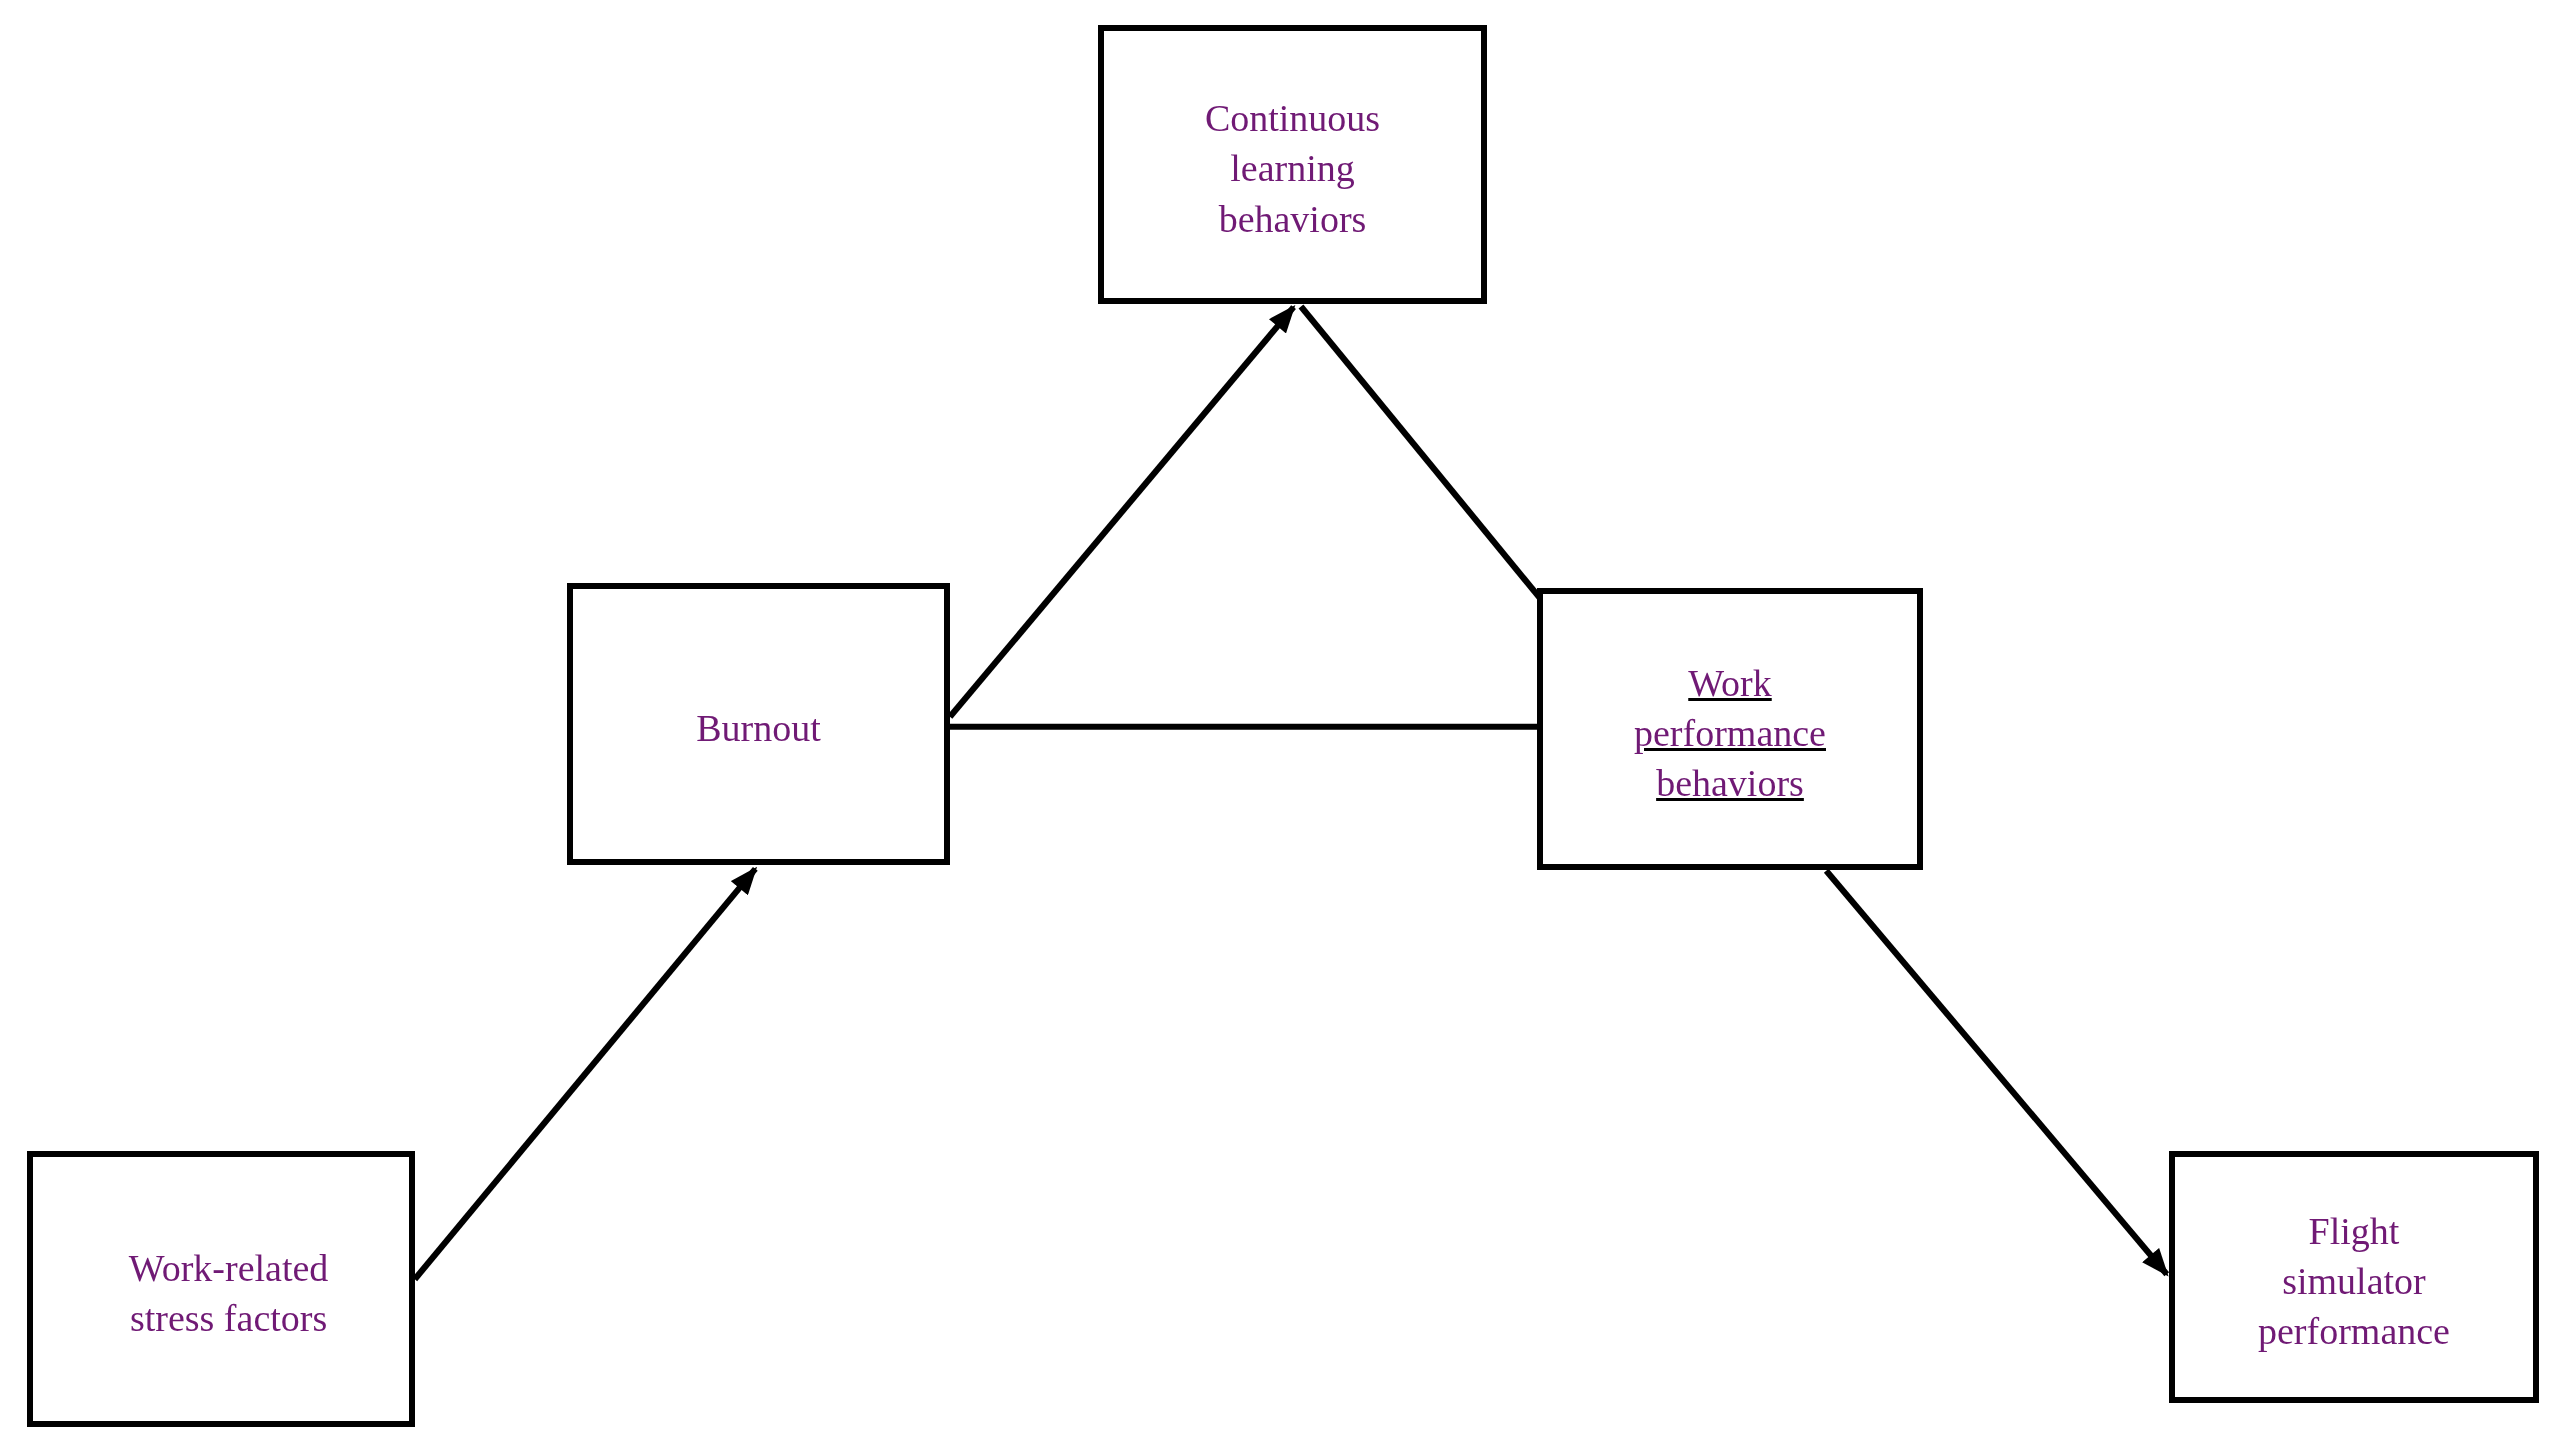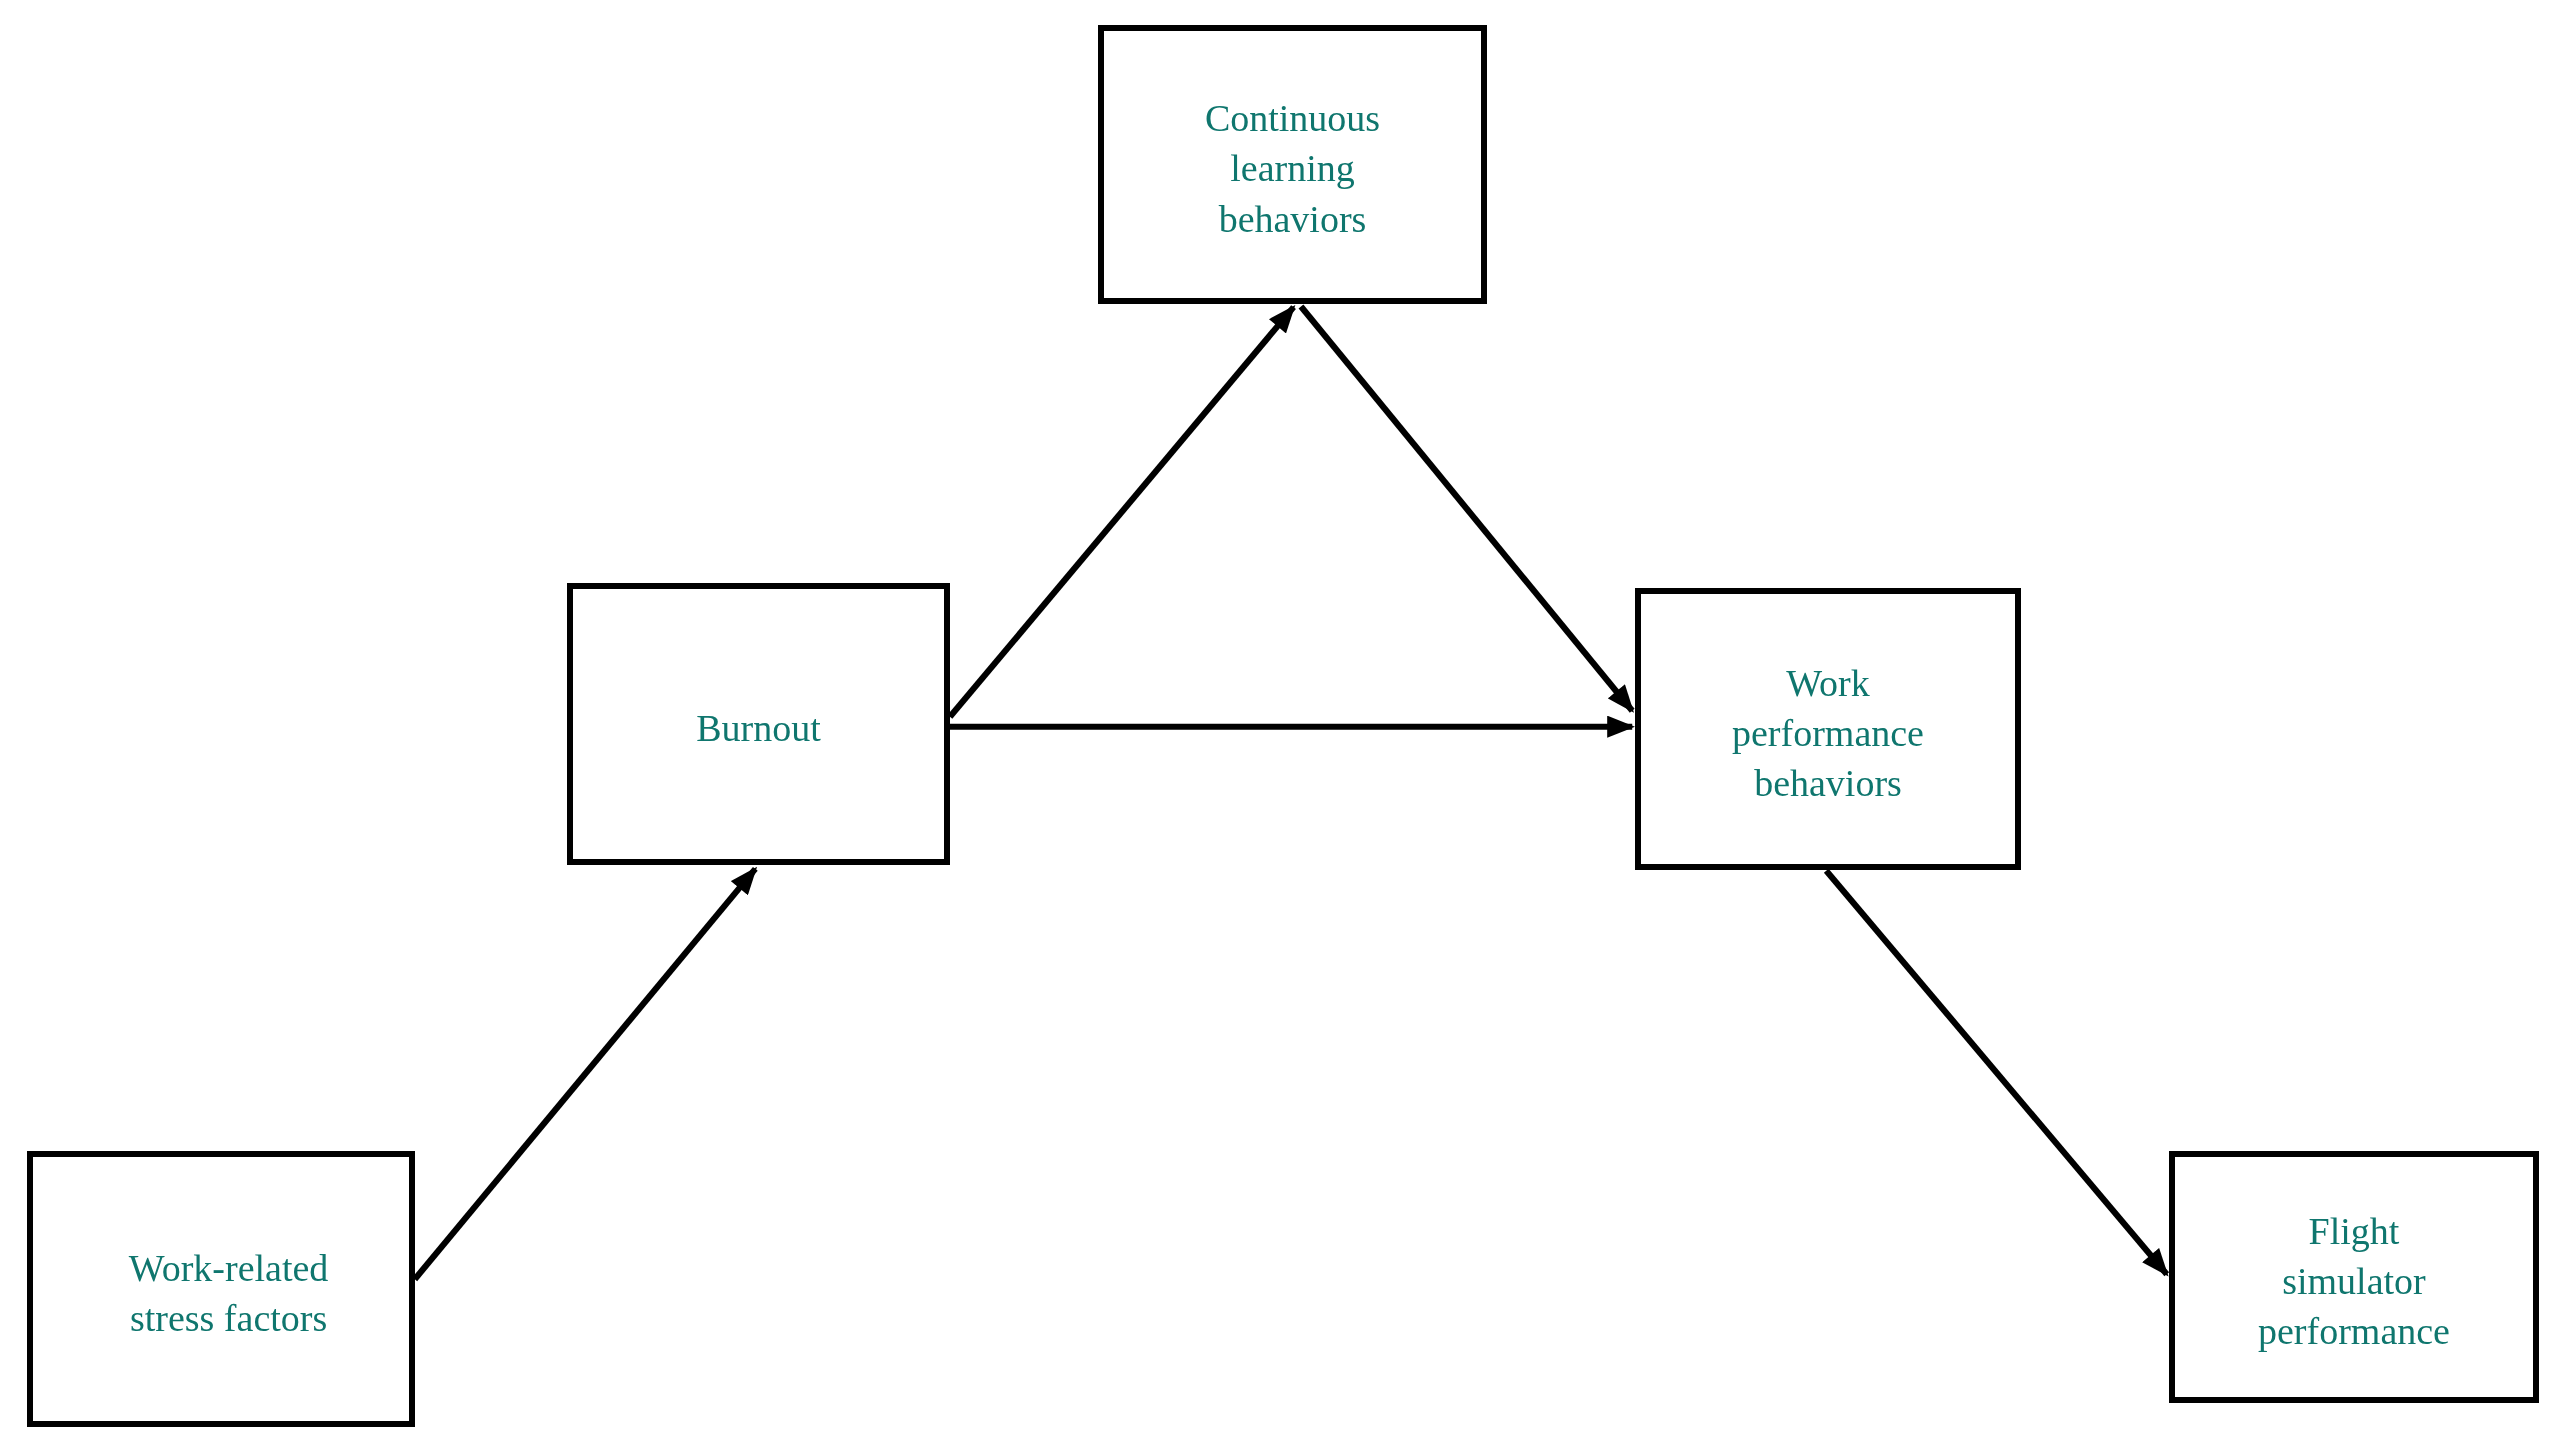--- a/index.html
+++ b/index.html
@@ -38,27 +38,27 @@
     background: #ffffff;
     display: flex;
     align-items: center;
     justify-content: center;
     text-align: center;
   }
   .node-label {
     white-space: pre-line;
     font-size: 38px;
     line-height: 1.32;
-    color: #0f766e;
+    color: #701a75;
     margin-top: 8px;
   }
   .node-stress      { left: 26.6px;   top: 1151px; width: 388px; height: 276px; padding-left: 16px; }
   .node-burnout     { left: 567px;  top: 583px;  width: 383px; height: 282px; }
   .node-learning    { left: 1098px; top: 25px;   width: 389px; height: 279px; }
-  .node-performance { left: 1635px; top: 588px;  width: 386px; height: 282px; }
+  .node-performance { left: 1537px; top: 588px;  width: 386px; height: 282px; text-decoration: underline; }
   .node-flight      { left: 2169px; top: 1151px; width: 370px; height: 252px; }
 </style>
 </head>
 <body>
 
 <div class="canvas">
 
   <svg class="edges-layer" viewBox="0 0 4168 2348" xmlns="http://www.w3.org/2000/svg">
     <defs>
       <marker id="arrow" viewBox="0 0 10 8" refX="9" refY="4" markerWidth="4.6" markerHeight="3.6" orient="auto-start-reverse">

